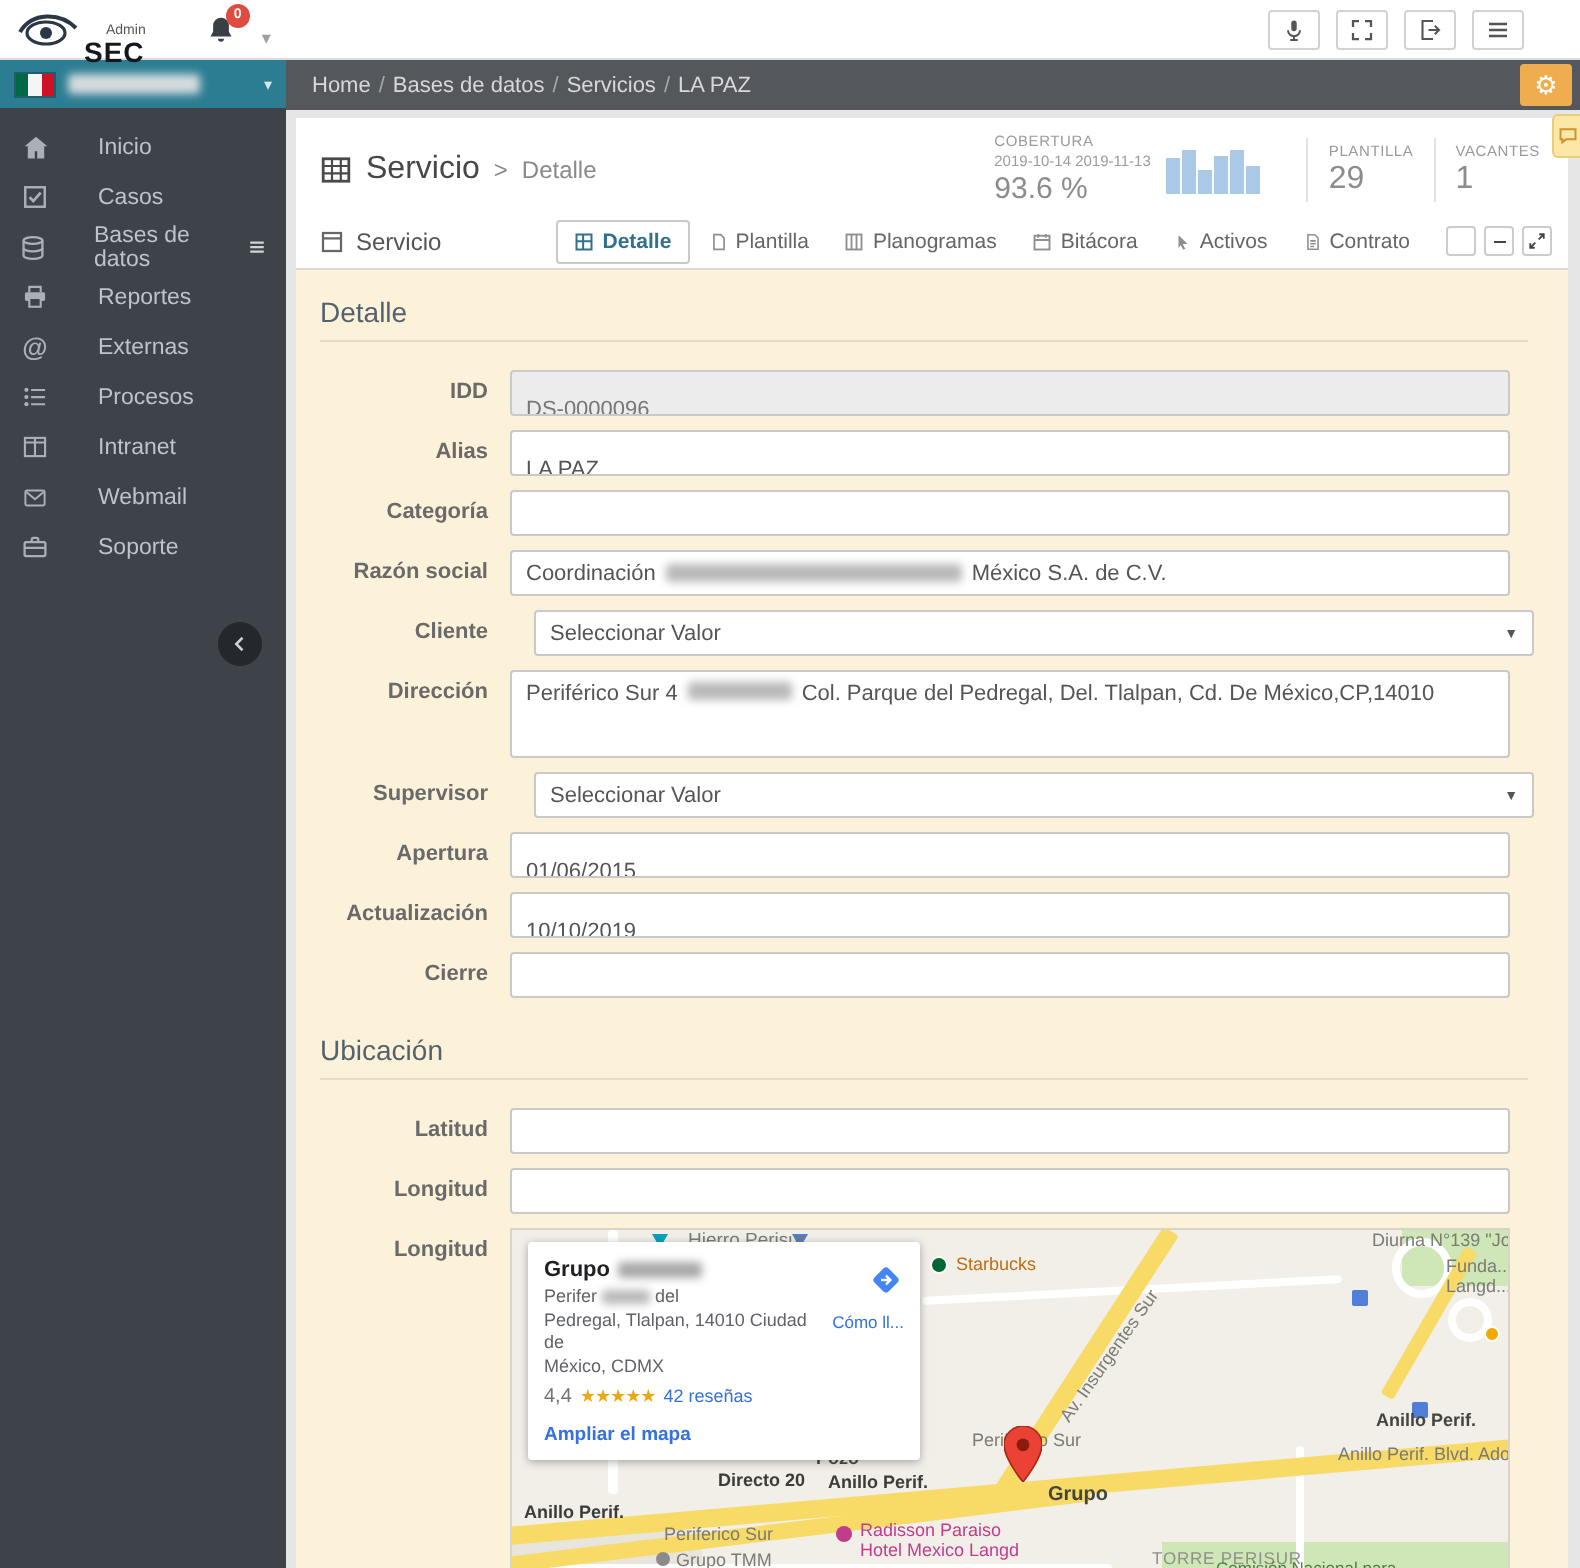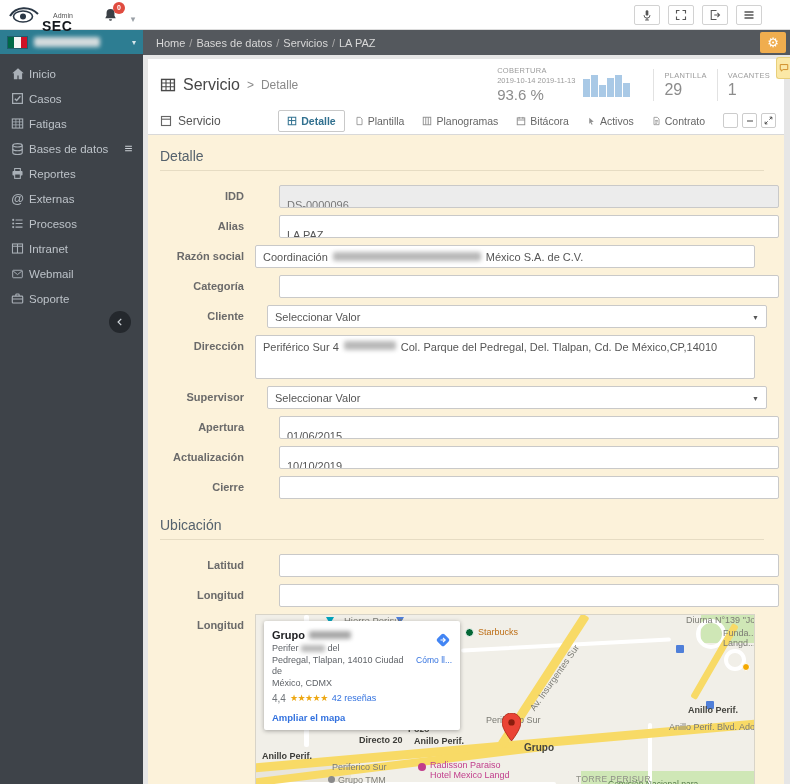--- a/index.html
+++ b/index.html
@@ -23,21 +23,21 @@
 
   
   .sidebar{width:143px;flex:none;background:#3e4349;position:relative;}
   .side-user{height:24px;background:#2d7d92;display:flex;align-items:center;gap:6px;padding:0 7px;}
   .flag{width:21px;height:13px;display:flex;border:1px solid rgba(0,0,0,.25);}
   .flag i{flex:1;display:block;}
   .redact{display:inline-block;height:9px;border-radius:2px;background:#b9b9b9;filter:blur(2px);vertical-align:middle;}
   .side-user .redact{width:66px;height:10px;background:#e6e6e6;opacity:.9;}
   .side-caret{color:#d7e6eb;font-size:8px;margin-left:auto;}
   .nav{padding-top:7px;}
-  .nav-item{display:flex;align-items:center;gap:4px;height:25px;padding:0 10px;font-size:11.5px;color:#bdc3c9;cursor:pointer;}
+  .nav-item{display:flex;align-items:center;gap:24px;height:25px;padding:0 10px;font-size:11.5px;color:#bdc3c9;cursor:pointer;}
   .nav-ico{width:15px;display:flex;justify-content:center;color:#a9b0b7;}
   .nav-end{margin-left:auto;color:#ced3d8;}
   .collapse-btn{position:absolute;top:281px;right:12px;width:22px;height:22px;border-radius:50%;background:#24282d;color:#ccd2d7;display:flex;align-items:center;justify-content:center;cursor:pointer;}
 
   
   .main{flex:1;display:flex;flex-direction:column;min-width:0;}
   .breadcrumb{height:25px;background:#54585d;display:flex;align-items:center;padding:0 36px 0 13px;font-size:11px;color:#d8d8d8;position:relative;flex:none;}
   .crumb-sep{margin:0 4px;color:#a7a7a7;}
   .gear-btn{position:absolute;right:4px;top:2px;width:26px;height:21px;background:#f0ad4e;border-radius:2px;color:#fff;font-size:13px;display:flex;align-items:center;justify-content:center;cursor:pointer;}
   .content{flex:1;padding:4px 6px 0 5px;min-height:0;}
@@ -65,21 +65,21 @@
   .tab.active .tico{color:#31708f;}
   .win-btns{display:flex;gap:4px;margin-left:10px;}
   .win-btn{width:15px;height:15px;border:1px solid #ccc;border-radius:2px;background:#fff;color:#444;display:flex;align-items:center;justify-content:center;cursor:pointer;}
 
   
   .formarea{background:#fcf2da;flex:1;padding-top:13px;overflow:hidden;}
   .fsection{font-size:14px;color:#55626d;margin:0 20px 14px 12px;padding-bottom:6px;border-bottom:1px solid #e6dcc3;}
   .frow{display:flex;margin-bottom:7px;}
   .flabel{width:107px;text-align:right;padding-right:11px;font-size:11px;font-weight:bold;color:#6a6a6a;padding-top:5px;flex:none;}
   .inp{width:500px;height:23px;border:1px solid #c9c9c9;border-radius:2px;background:#fff;font-size:11px;color:#555;padding:0 7px;font-family:inherit;display:flex;align-items:center;gap:5px;}
-  input.inp{display:block;padding-top:16px;padding-bottom:0;margin-left:24px;}
+  input.inp{display:block;padding-top:16px;padding-bottom:0;}
   .inp.ro{background:#ececec;color:#777;}
   .seldiv{position:relative;cursor:pointer;margin-left:12px;}
   .sel-caret{position:absolute;right:7px;top:8px;font-size:7px;color:#555;}
   .txa{height:44px;align-items:flex-start;padding-top:5px;}
 
   
   .map{position:relative;width:500px;height:186px;background:#f1efe8;overflow:hidden;border:1px solid #d8d4c8;cursor:grab;}
   .road{position:absolute;background:#f8da66;border-radius:2px;z-index:1;}
   .road-w{position:absolute;background:#ffffff;border-radius:2px;z-index:1;}
   .gpatch{position:absolute;background:#cfe7b6;z-index:0;}
@@ -202,29 +202,20 @@
         <span class="nav-ico">
             <svg width="13" height="13" viewBox="0 0 16 16" fill="none" stroke="currentColor">
               <rect x="2" y="2" width="12" height="12" stroke-width="1.5"></rect>
               <path d="M4.7 8.2 7 10.5 11.5 5.3" stroke-width="1.7"></path>
             </svg>
           </span>
         <span>Casos</span>
       </div>
       <div class="nav-item">
         <span class="nav-ico">
-            <svg width="13" height="13" viewBox="0 0 16 16" fill="none" stroke="currentColor">
-              <rect x="1.6" y="2.4" width="12.8" height="11.2" stroke-width="1.3"></rect>
-              <path d="M1.6 6h12.8M1.6 9.7h12.8M6 2.4v11.2M10.4 2.4v11.2" stroke-width="1"></path>
-            </svg>
-          </span>
-        <span>Fatigas</span>
-      </div>
-      <div class="nav-item">
-        <span class="nav-ico">
             <svg width="13" height="14" viewBox="0 0 16 16" fill="none" stroke="currentColor" stroke-width="1.4">
               <ellipse cx="8" cy="3.4" rx="5.8" ry="2.1"></ellipse>
               <path d="M2.2 3.4v9.2c0 1.2 2.6 2.1 5.8 2.1s5.8-.9 5.8-2.1V3.4"></path>
               <path d="M2.2 8c0 1.2 2.6 2.1 5.8 2.1S13.8 9.2 13.8 8"></path>
             </svg>
           </span>
         <span>Bases de datos</span>
         <span class="nav-end">
             <svg width="9" height="9" viewBox="0 0 16 16" stroke="currentColor" stroke-width="2">
               <path d="M2 4h12M2 8h12M2 12h12"></path>
@@ -439,30 +430,30 @@
 
           <div class="frow">
             <div class="flabel">IDD</div>
             <input class="inp ro" readonly="" value="DS-0000096" style="">
           </div>
           <div class="frow">
             <div class="flabel">Alias</div>
             <input class="inp" value="LA PAZ" style="">
           </div>
           <div class="frow">
+            <div class="flabel">Categoría</div>
+            <input class="inp" value="" style="">
+          </div>
+          <div class="frow">
             <div class="flabel">Razón social</div>
             <div class="inp">
               <span>Coordinación</span>
               <span class="redact" style="width:148px;"></span>
               <span>México  S.A. de C.V.</span>
             </div>
-          </div>
-          <div class="frow">
-            <div class="flabel">Categoría</div>
-            <input class="inp" value="" style="">
           </div>
           <div class="frow">
             <div class="flabel">Cliente</div>
             <div class="inp seldiv">
               <span>Seleccionar Valor</span>
               <span class="sel-caret">▼</span>
             </div>
           </div>
           <div class="frow">
             <div class="flabel">Dirección</div>

